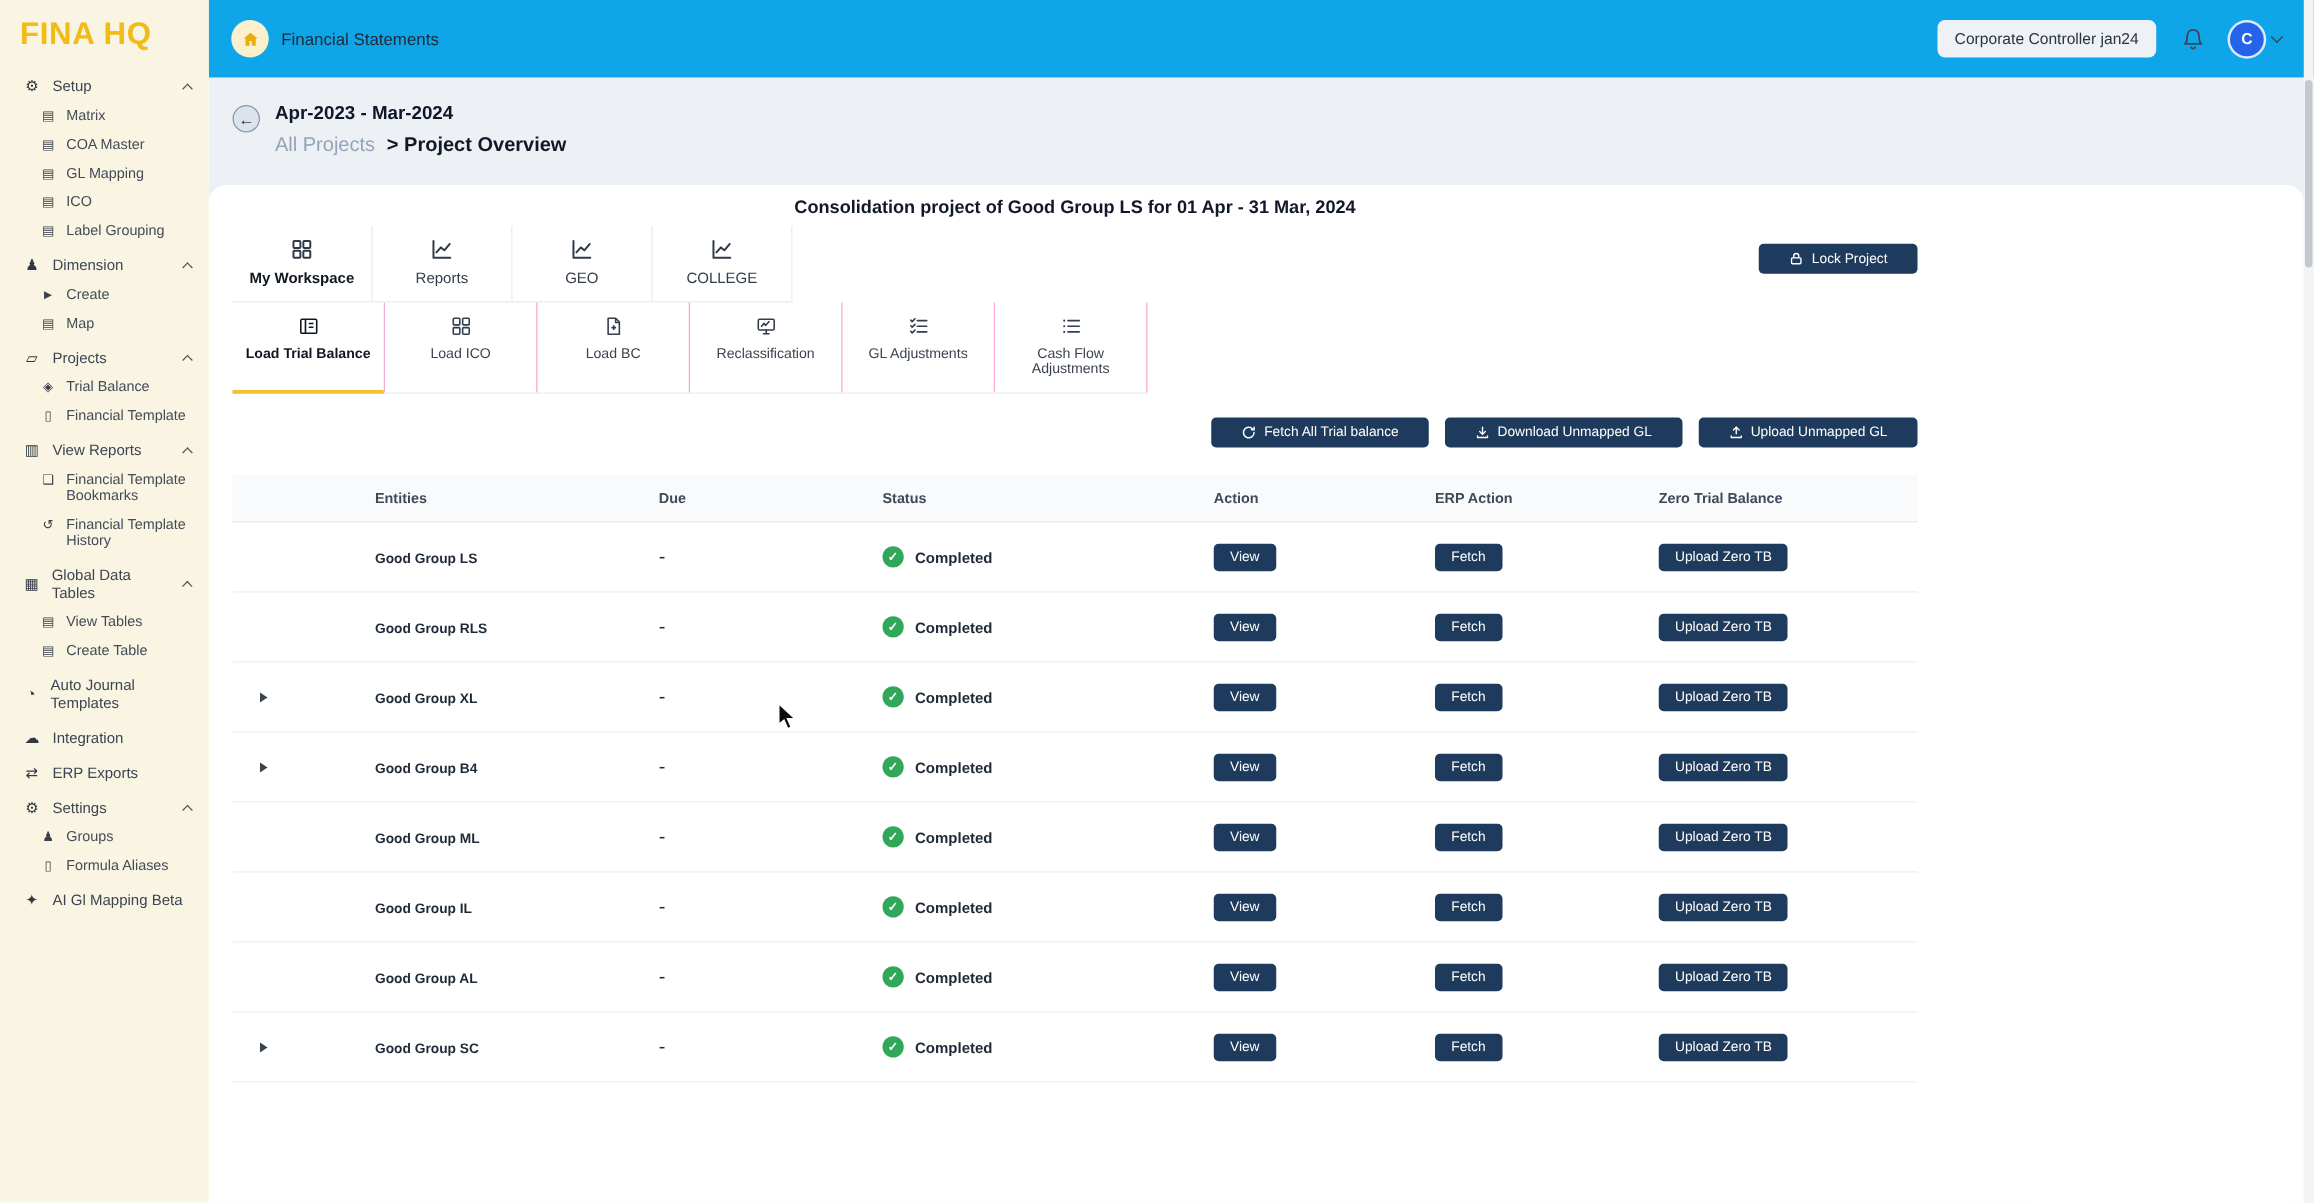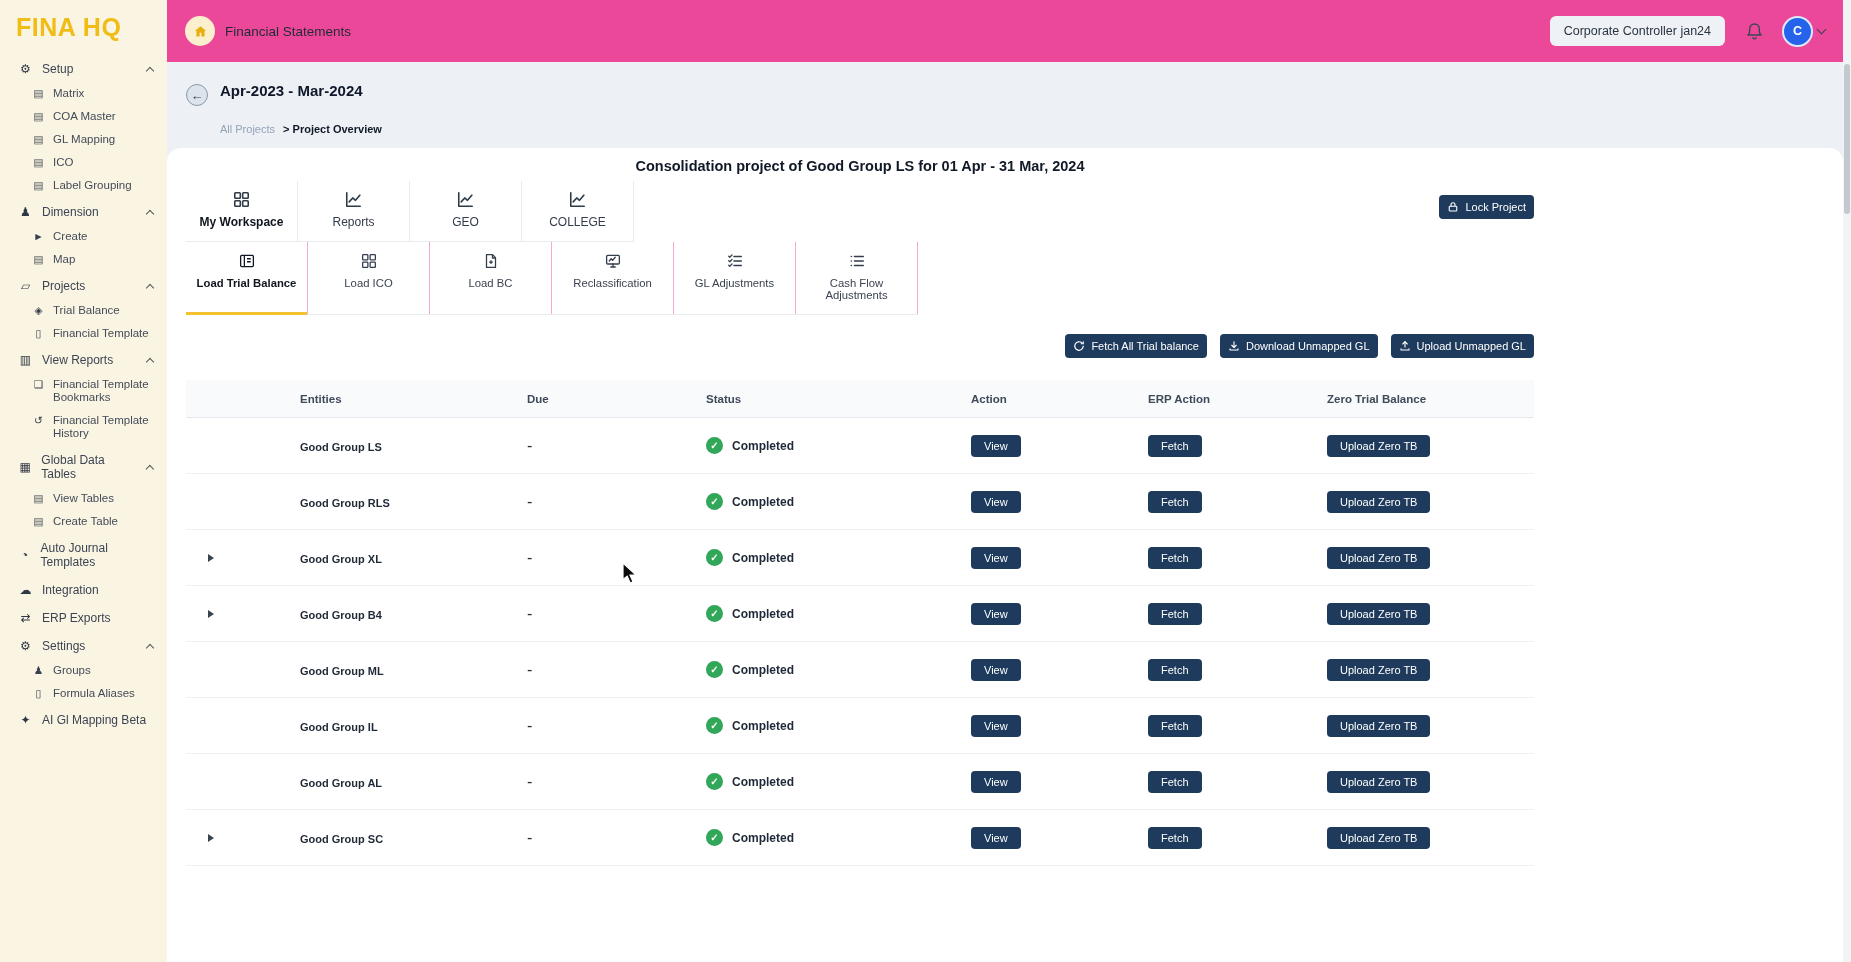--- a/index.html
+++ b/index.html
@@ -10,56 +10,56 @@
   .sidebar { position:absolute; left:0; top:0; width:167px; height:100%; background:#FAF5E2; overflow:hidden; z-index:5; }
   .logo { font-size:25px; font-weight:800; color:#F0BC15; padding:13px 14px 10px 16px; letter-spacing:.5px; cursor:pointer; }
   .nav { padding:2px 8px 10px 8px; }
   .nav-section { display:flex; align-items:center; gap:9px; padding:6px 6px 6px 10px; font-size:12px; color:#3C4454; cursor:pointer; margin-top:2px; }
   .nav-section .nico { width:15px; font-size:12px; color:#2f3744; text-align:center; }
   .chev { margin-left:auto; width:6px; height:6px; border-right:1.4px solid #555; border-bottom:1.4px solid #555; transform:rotate(-135deg); margin-top:3px; }
   .nav-child { display:flex; gap:8px; padding:5px 4px 5px 24px; font-size:11.5px; color:#434B59; cursor:pointer; line-height:13px; align-items:flex-start; }
   .nav-child .nico { width:13px; font-size:10.5px; color:#39404e; text-align:center; flex:0 0 13px; }
 
   
-  .header { position:absolute; left:167px; top:0; right:0; height:62px; background:#ec4899; display:flex; align-items:center; padding:0 26px 0 18px; z-index:4; }
+  .header { position:absolute; left:167px; top:0; right:0; height:62px; background:#0ea5e9; display:flex; align-items:center; padding:0 26px 0 18px; z-index:4; }
   .home-btn { width:30px; height:30px; border-radius:50%; background:#FBF0CE; border:none; display:flex; align-items:center; justify-content:center; cursor:pointer; }
   .header-title { font-size:13.5px; font-weight:500; margin-left:10px; color:#1F2937; }
   .header-right { margin-left:auto; display:flex; align-items:center; gap:20px; }
   .user-pill { background:#EEF1F5; border:none; border-radius:6px; padding:8px 14px; font-size:12.5px; color:#2A3441; font-weight:500; cursor:pointer; font-family:inherit; }
   .bell-btn { background:none; border:none; cursor:pointer; display:flex; }
   .avatar-wrap { display:flex; align-items:center; gap:7px; cursor:pointer; }
   .avatar { width:27px; height:27px; border-radius:50%; background:#2563EB; color:#fff; font-size:12.5px; font-weight:700; display:flex; align-items:center; justify-content:center; box-shadow:0 0 0 2px #DBEAFE; }
   .chev-down { width:7px; height:7px; border-right:1.6px solid #374151; border-bottom:1.6px solid #374151; transform:rotate(45deg); margin-top:-3px; }
 
   
   .main { position:absolute; left:167px; top:62px; right:0; bottom:0; background:#EDF1F5; }
   .page-head { display:flex; align-items:flex-start; gap:12px; padding:20px 24px 0 19px; }
   .back-btn { width:22px; height:22px; border-radius:50%; border:1px solid #8B99AB; background:#DDE3EA; color:#2E3947; font-size:13px; line-height:1; display:flex; align-items:center; justify-content:center; cursor:pointer; margin-top:2px; }
   .period-title { font-size:15px; font-weight:700; color:#0F172A; }
-  .breadcrumb { margin-top:24px; font-size:11px; }
+  .breadcrumb { margin-top:9px; font-size:16px; }
   .bc-root { color:#94A3B8; cursor:pointer; }
   .bc-cur { color:#111827; font-weight:700; margin-left:5px; }
 
   .card { position:absolute; left:0; top:86px; right:8px; bottom:0; background:#fff; border-radius:14px 14px 0 0; }
   .content { width:1348px; margin-left:19px; padding-top:10px; position:relative; }
   .project-title { text-align:center; font-size:14.5px; font-weight:700; color:#111827; }
 
   .ws-row { position:relative; margin-top:7px; }
   .ws-tabs { display:flex; width:fit-content; border-bottom:1px solid #E8EBEF; }
   .ws-tab { width:112px; padding:9px 0 12px; display:flex; flex-direction:column; align-items:center; gap:6px; font-size:12px; color:#333C49; border-right:1px solid #E8EBEF; cursor:pointer; }
   .ws-tab.active { font-weight:700; color:#10161F; }
   .lock-btn { position:absolute; right:0; top:14px; }
 
   .load-tabs { display:flex; width:fit-content; border-bottom:1px solid #E8EBEF; }
   .load-tab { width:122px; padding:10px 4px 13px; display:flex; flex-direction:column; align-items:center; gap:7px; font-size:11.3px; color:#3A4350; border-right:1px solid #f9a8d4; cursor:pointer; position:relative; text-align:center; }
   .load-tab.active::after { content:""; position:absolute; left:0; right:0; bottom:-1px; height:3px; background:#F3C22E; }
   .load-tab.active { font-weight:700; color:#10161F; }
 
   .actions-row { display:flex; justify-content:flex-end; gap:13px; margin-top:19px; }
-  .btn-navy { background:#1E3A5C; color:#fff; border:none; border-radius:4px; font-size:11px; padding:6px 8px; display:inline-flex; align-items:center; gap:6px; cursor:pointer; font-family:inherit; }
+  .btn-navy { background:#1E3A5C; color:#fff; border:none; border-radius:4px; font-size:11px; padding:6px 24px; display:inline-flex; align-items:center; gap:6px; cursor:pointer; font-family:inherit; }
   .btn-navy.sm { padding:5px 13px; }
 
   .table { margin-top:22px; }
   .trow { display:grid; grid-template-columns:341px 179px 265px 177px 179px 207px; align-items:center; min-height:56px; border-bottom:1px solid #EDF0F3; }
   .thead { min-height:38px; background:#F8FAFC; font-size:11.5px; font-weight:700; color:#3F4A59; border-bottom:1px solid #E5E9ED; }
   .c1 { padding-left:114px; position:relative; }
   .ename { font-size:11px; font-weight:700; color:#1F2937; }
   .caret { position:absolute; left:22px; top:50%; transform:translateY(-50%); width:0; height:0; border-left:6px solid #3A4350; border-top:4.5px solid transparent; border-bottom:4.5px solid transparent; cursor:pointer; }
   .status { display:flex; align-items:center; gap:9px; font-size:12px; font-weight:600; color:#1F2937; }
   .dot { width:17px; height:17px; border-radius:50%; background:#31A75A; color:#fff; font-size:10px; font-weight:700; display:flex; align-items:center; justify-content:center; }

